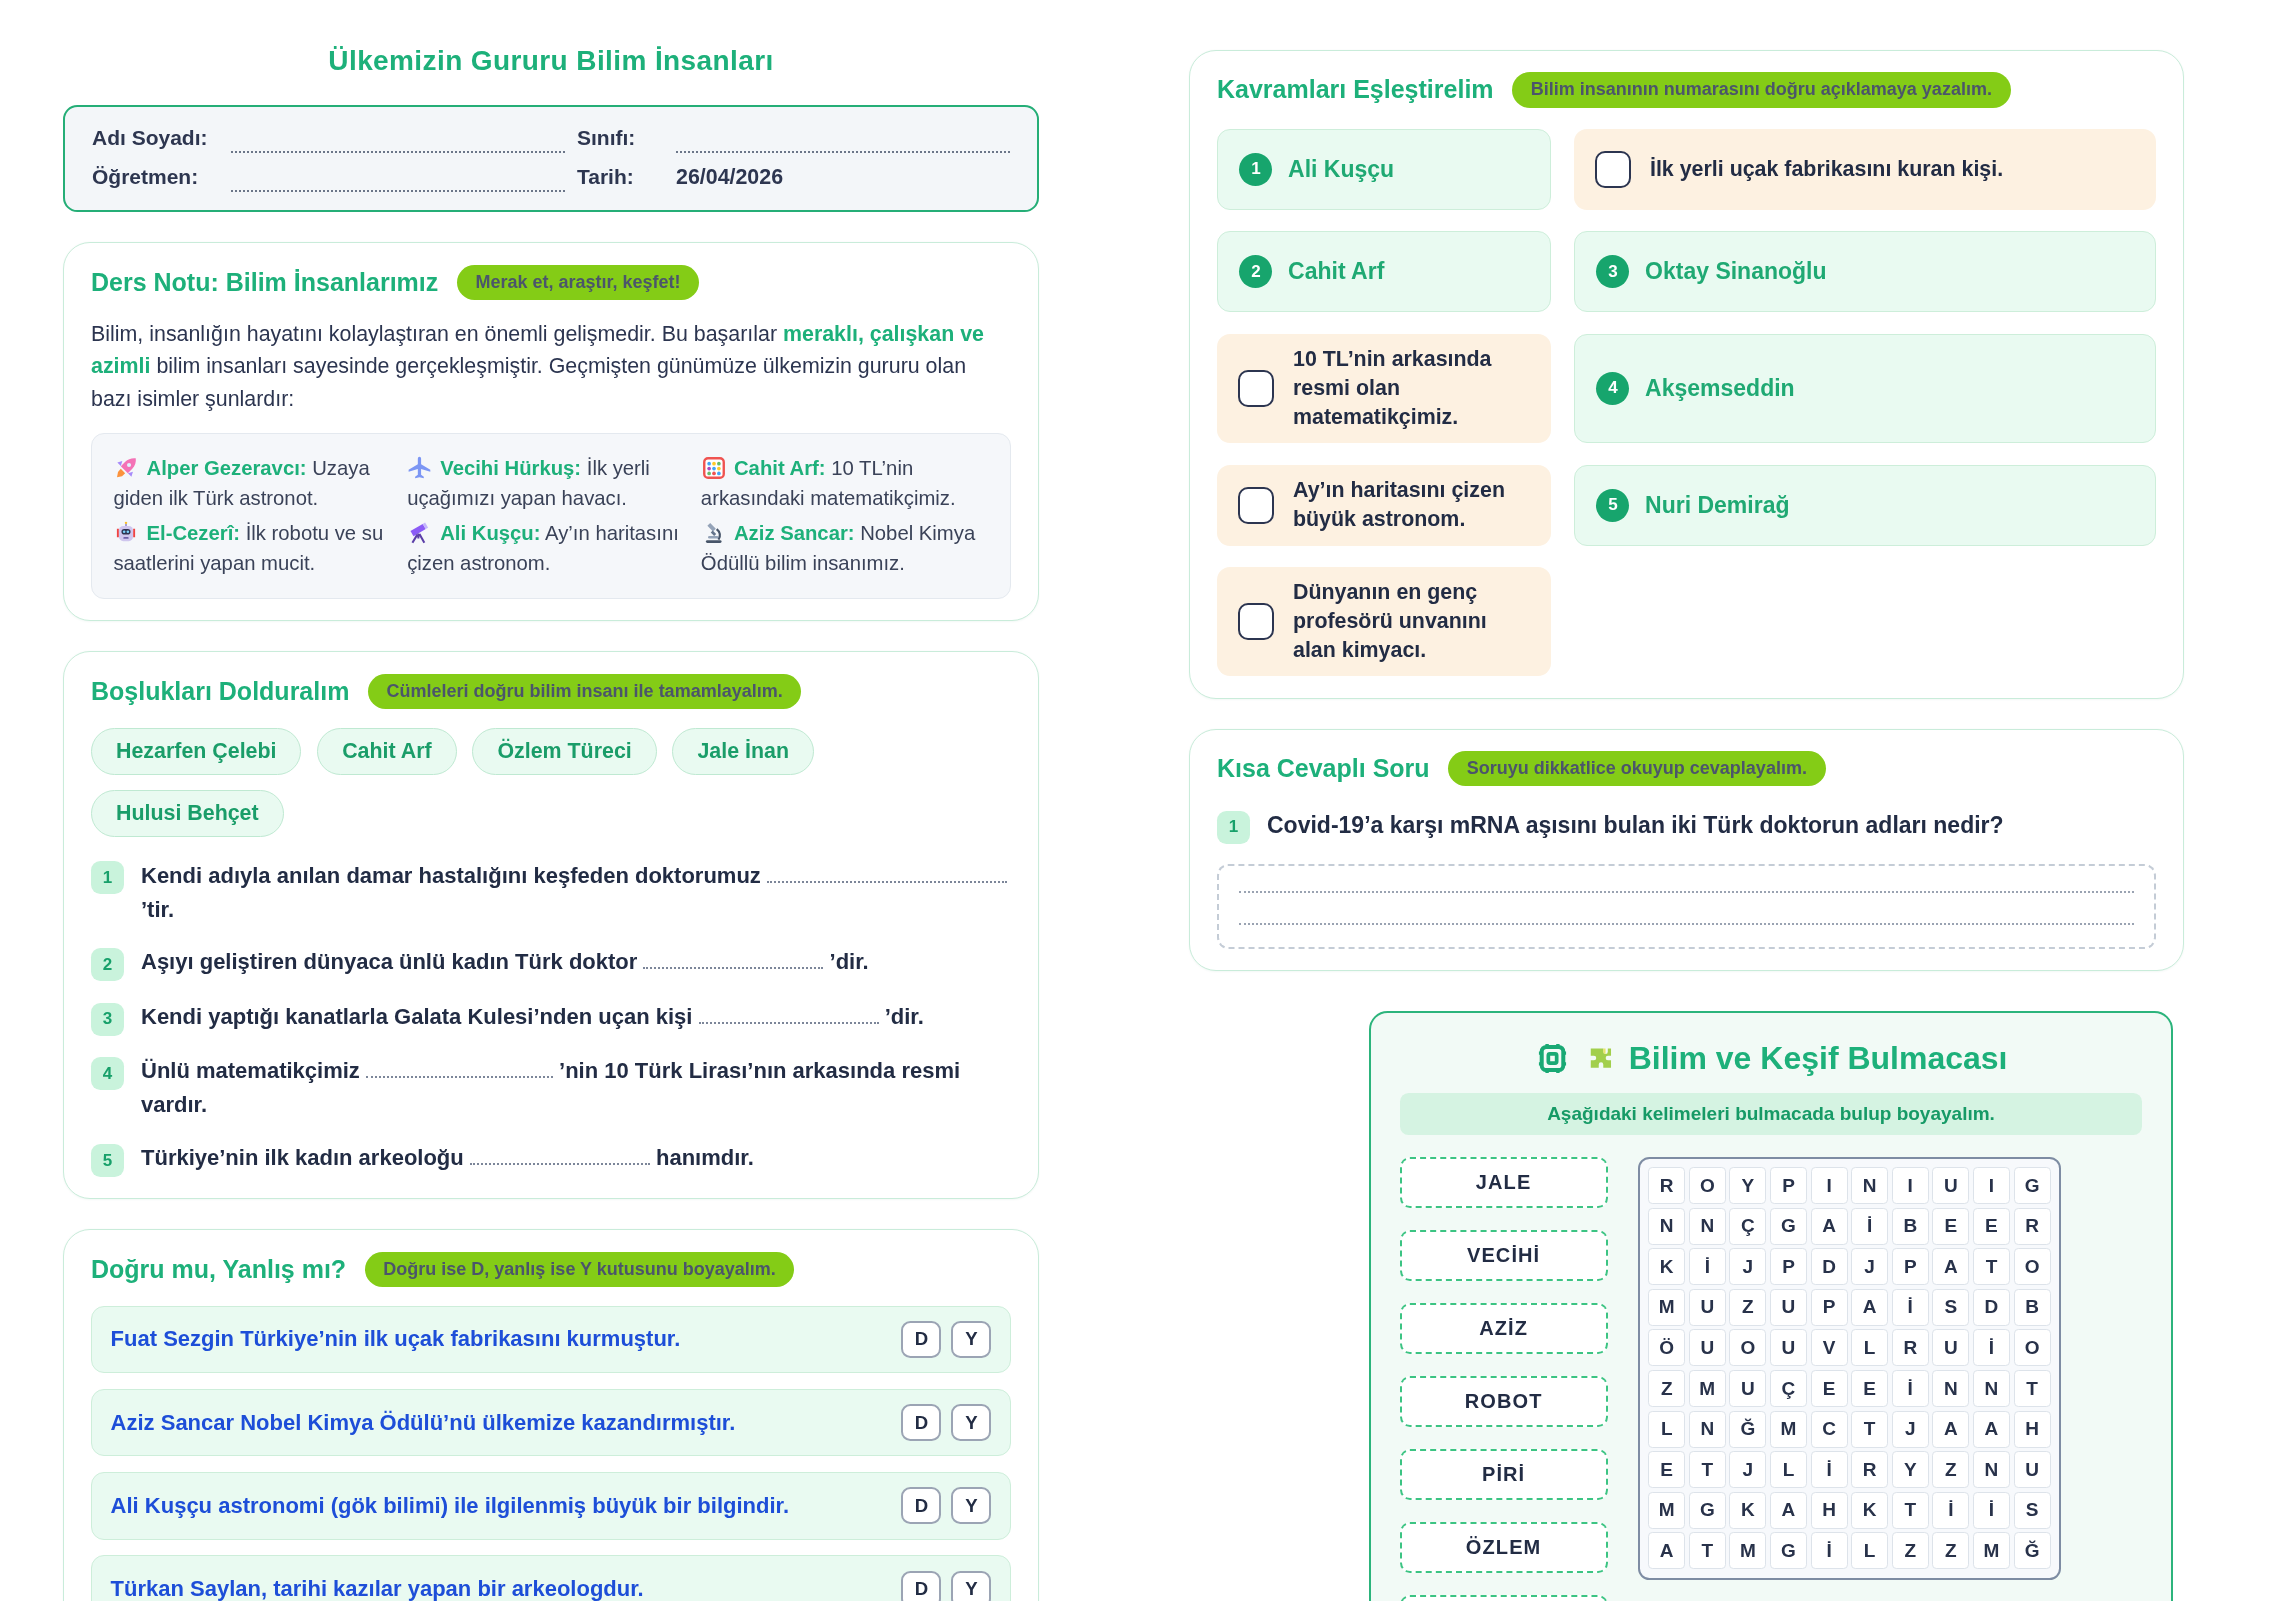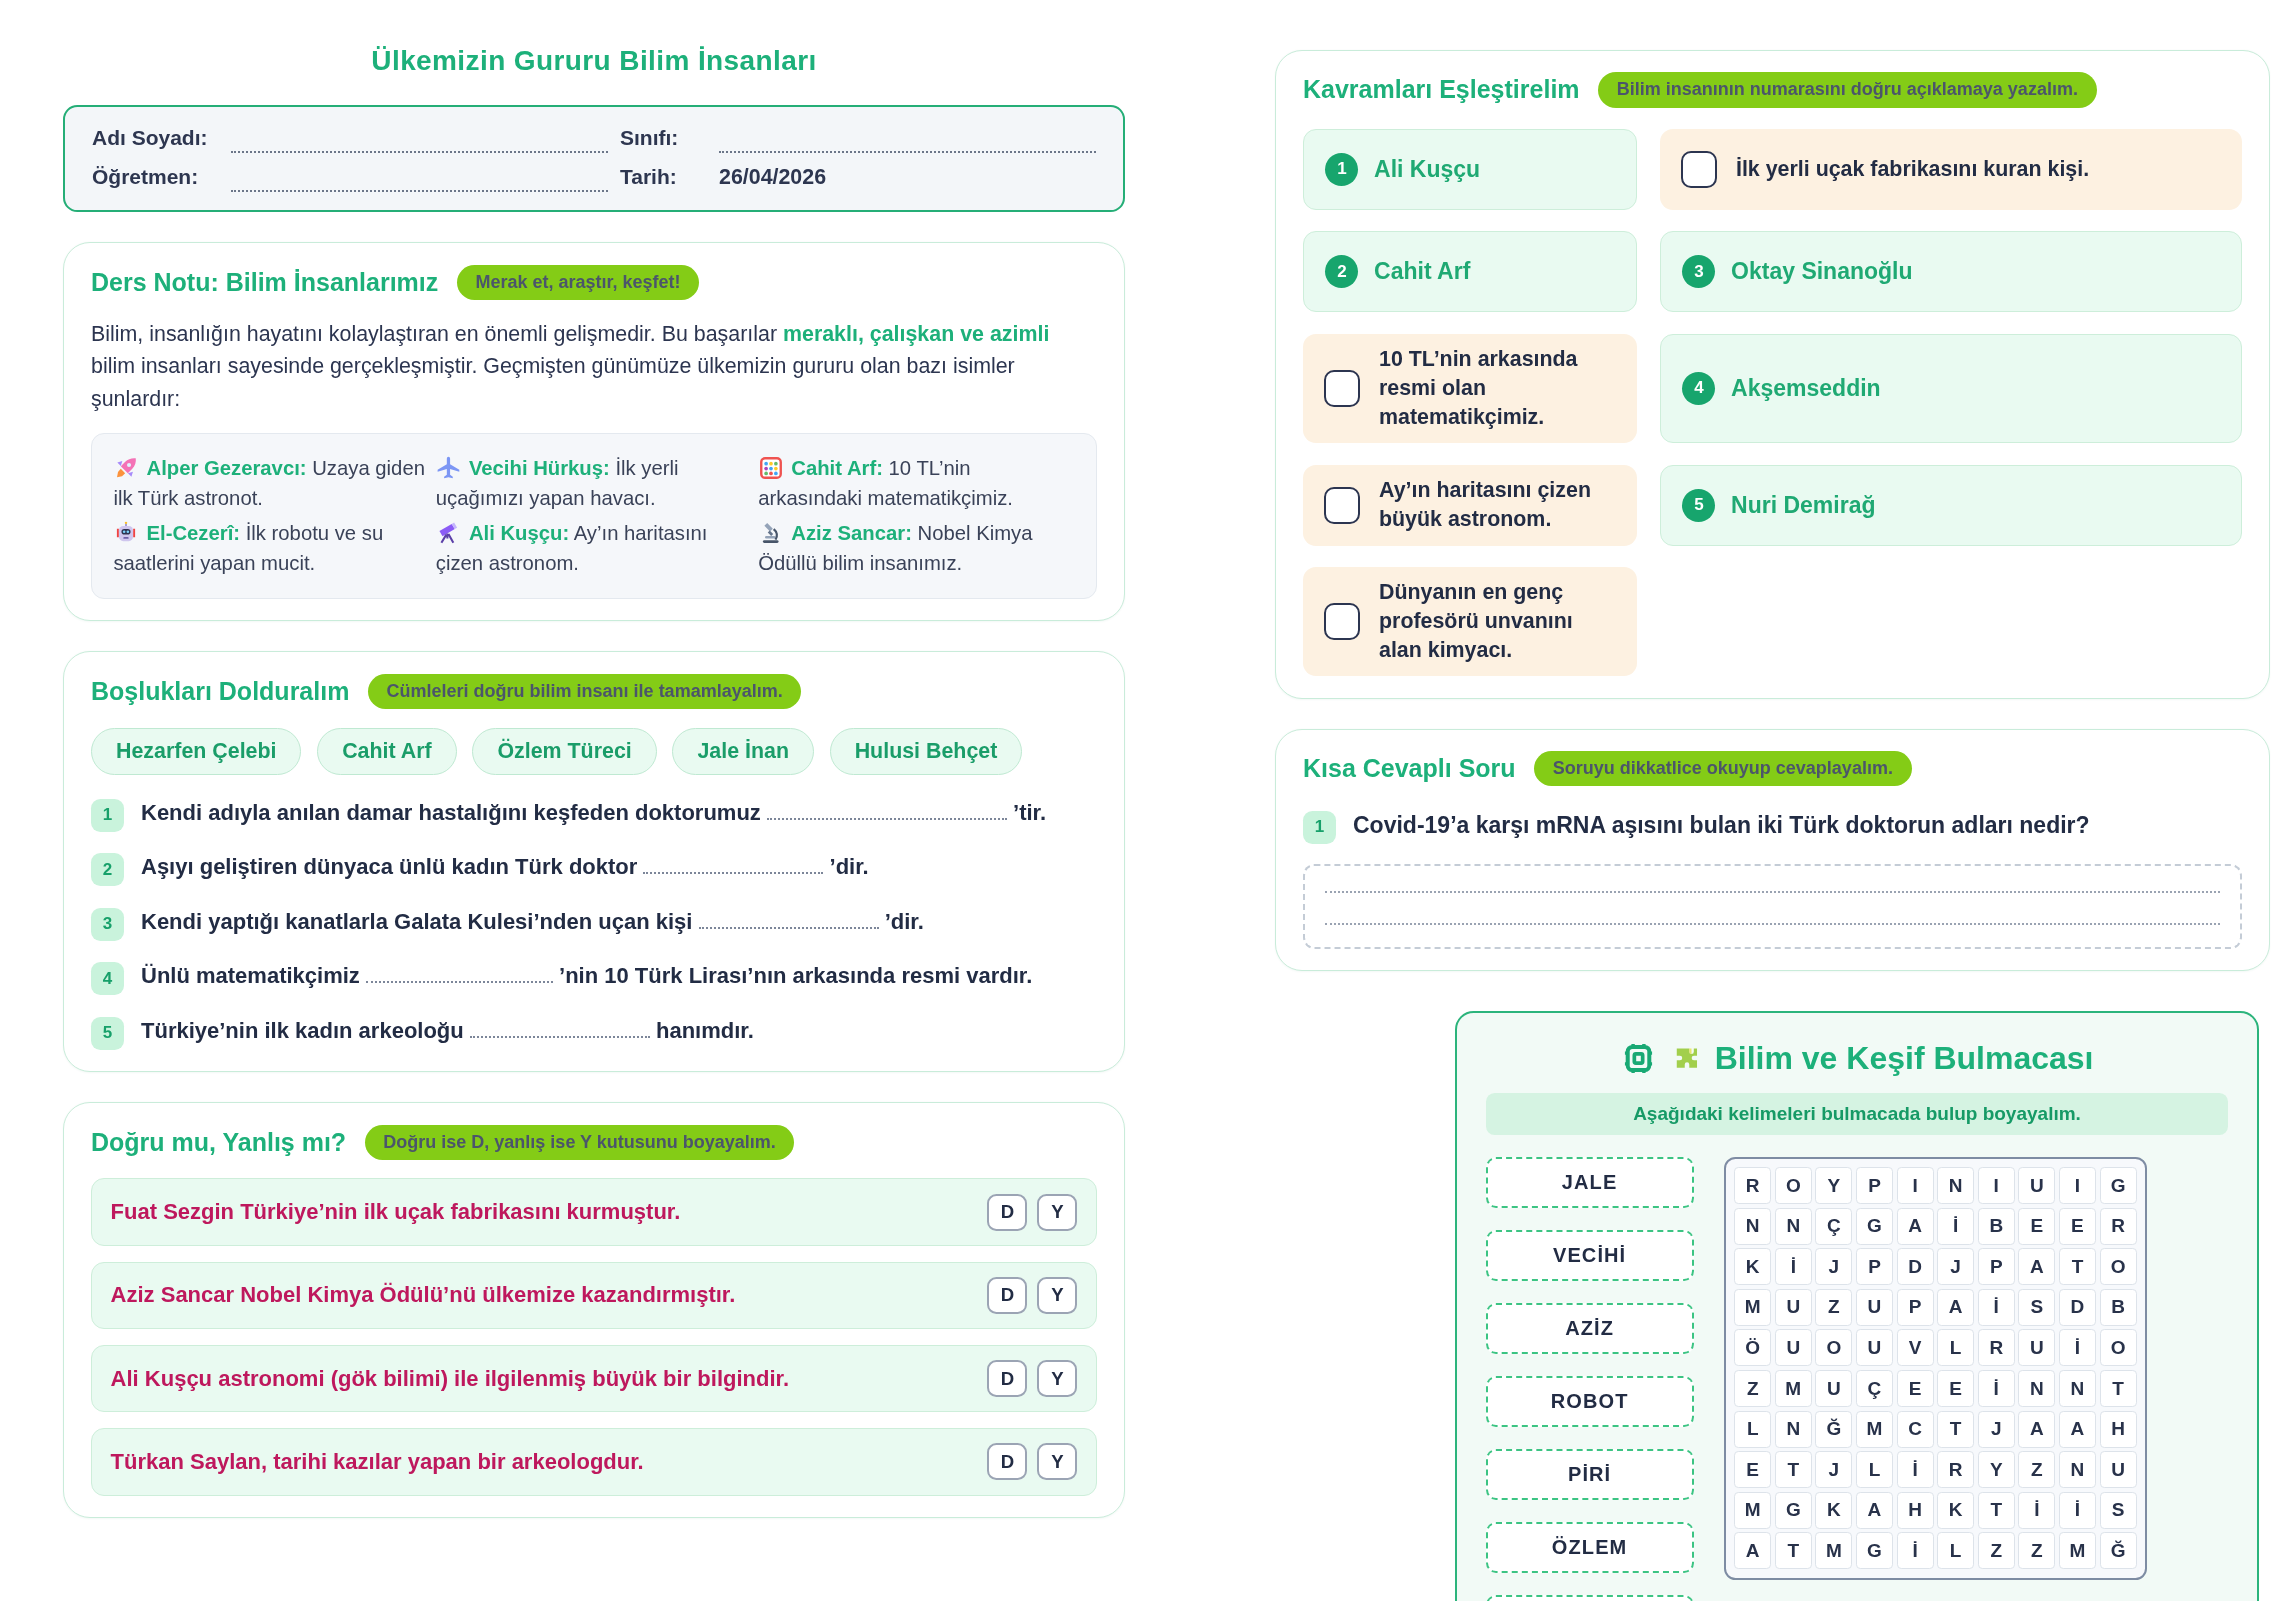--- a/index.html
+++ b/index.html
@@ -3,21 +3,21 @@
 <meta charset="utf-8">
 <style>
   * { margin:0; padding:0; box-sizing:border-box; }
   html,body { background:#ffffff; }
   body {
     width:2295px; height:1602px; overflow:hidden;
     font-family:"Liberation Sans","DejaVu Sans",sans-serif;
     color:#293247;
   }
   .page { display:flex; gap:150px; padding:26px 61px 21.4px 63px; width:100%; height:100%; }
-  .col-left  { width:1062px; flex:none; }
+  .col-left  { width:976px; flex:none; }
   .col-right { width:995px; flex:none; padding-top:24px; }
 
   .page-title { text-align:center; color:#1db07a; font-size:28px; font-weight:bold; margin-top:18.6px; letter-spacing:0.4px; }
 
   
   .form-box {
     margin-top:28.6px; background:#f3f6f9; border:2.5px solid #25ae77; border-radius:14.3px;
     padding:18.6px 27px; display:grid; grid-template-columns:127px 1fr 87px 1fr; column-gap:18.6px; row-gap:26px; align-items:end;gap:12px;
   }
   .form-label { font-weight:bold; font-size:21px; color:#2d3650; padding-bottom:2.9px; }
@@ -62,21 +62,21 @@
   .fill-text { font-size:22px; font-weight:bold; color:#222c44; line-height:1.55; }
   .blank { display:inline-block; border-bottom:2.1px dotted #7c8699; height:21.4px; vertical-align:baseline; }
   .b340{width:240px;} .b250{width:180px;} .b260{width:187px;}
 
   
   .tf-rows { margin-top:18.6px; display:flex; flex-direction:column; gap:15.7px; }
   .tf-row {
     background:#e9faf1; border:1.4px solid #cdeeda; border-radius:13px;
     padding:14.3px 18.6px; display:flex; align-items:center; gap:14.3px;
   }
-  .tf-text { font-size:22px; font-weight:bold; color:#be185d; flex:1; }
+  .tf-text { font-size:22px; font-weight:bold; color:#1d4ed8; flex:1; }
   .dy { display:flex; gap:10px; }
   .dy-btn {
     width:40px; height:37px; background:#fff; border:2.5px solid #9ba4b4; border-radius:9.3px;
     font-size:18.6px; font-weight:bold; color:#222c44; display:flex; align-items:center; justify-content:center; cursor:pointer;
   }
 
   
   .match-grid { margin-top:21.4px; display:grid; grid-template-columns:334px 1fr; column-gap:23px; row-gap:21.4px; }
   .match-person {
     background:#e9faf1; border:1.4px solid #cdeeda; border-radius:13px; min-height:81px;

